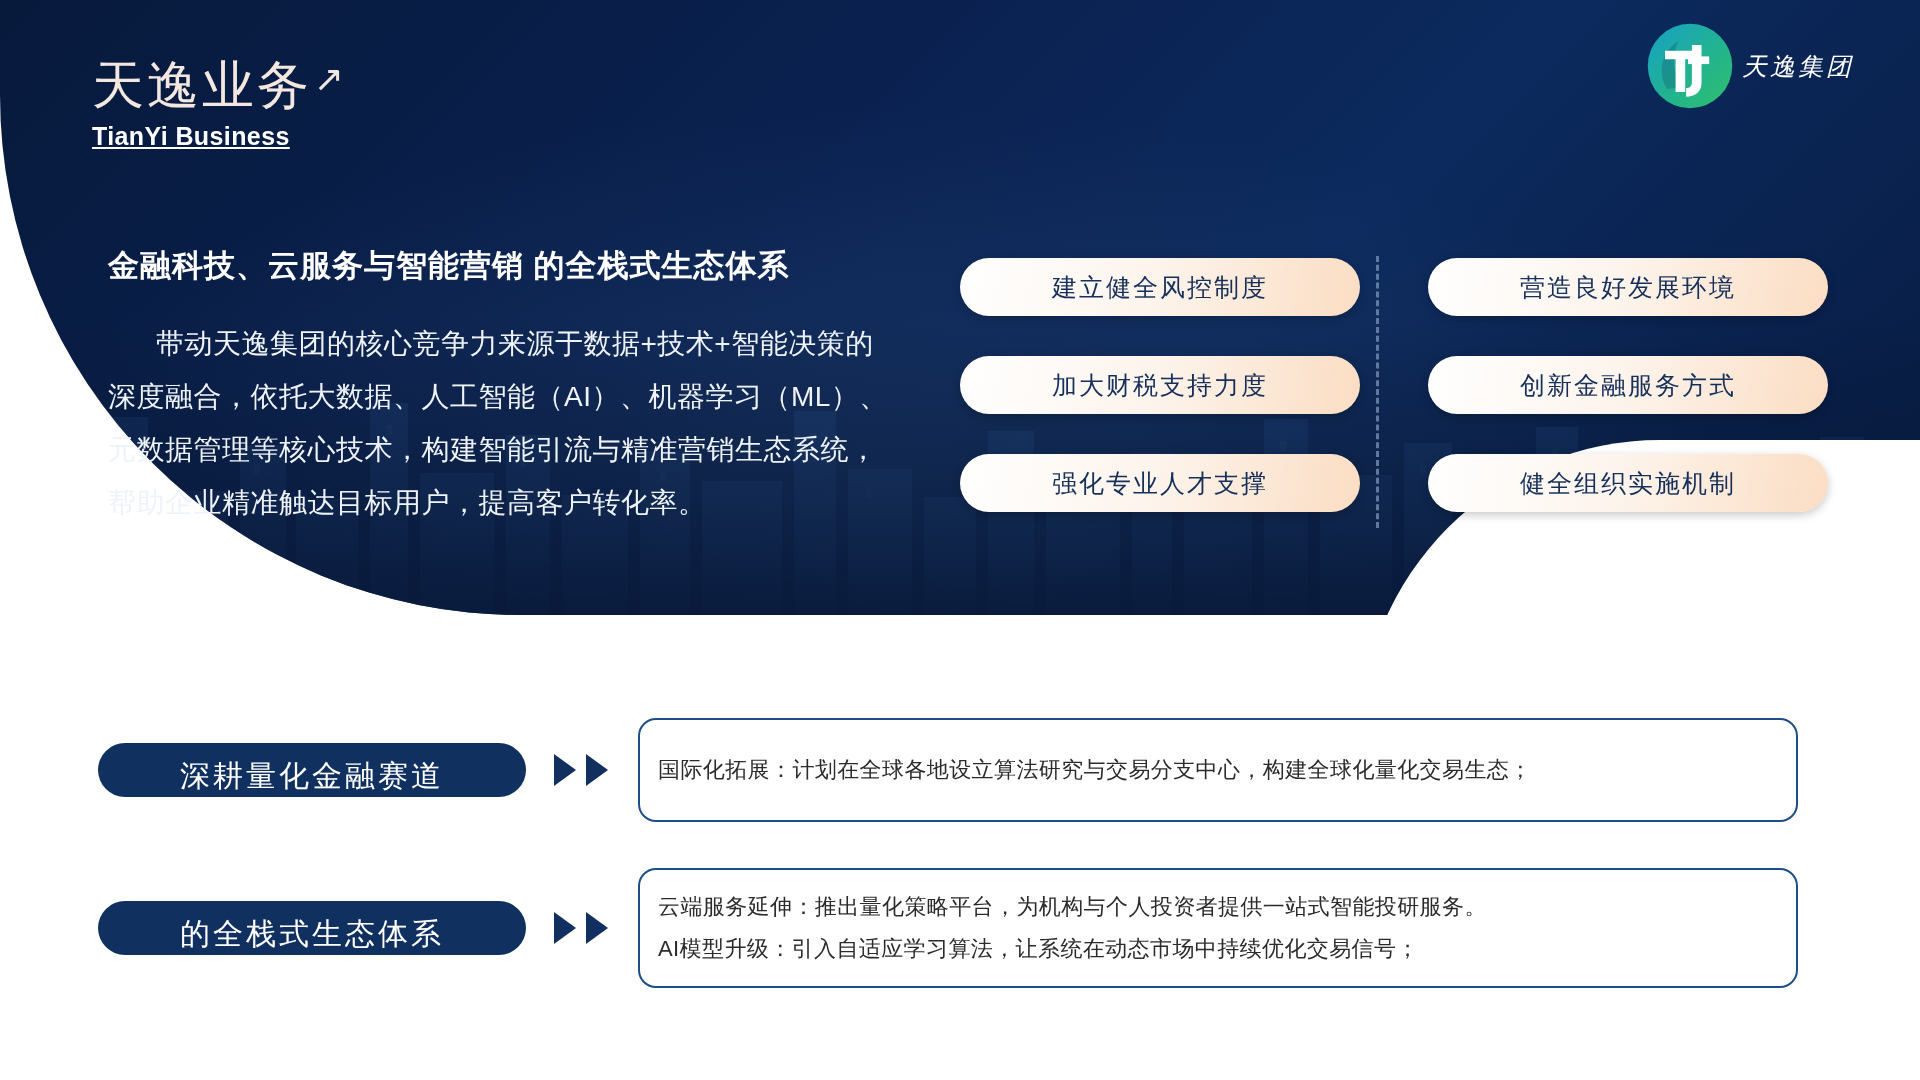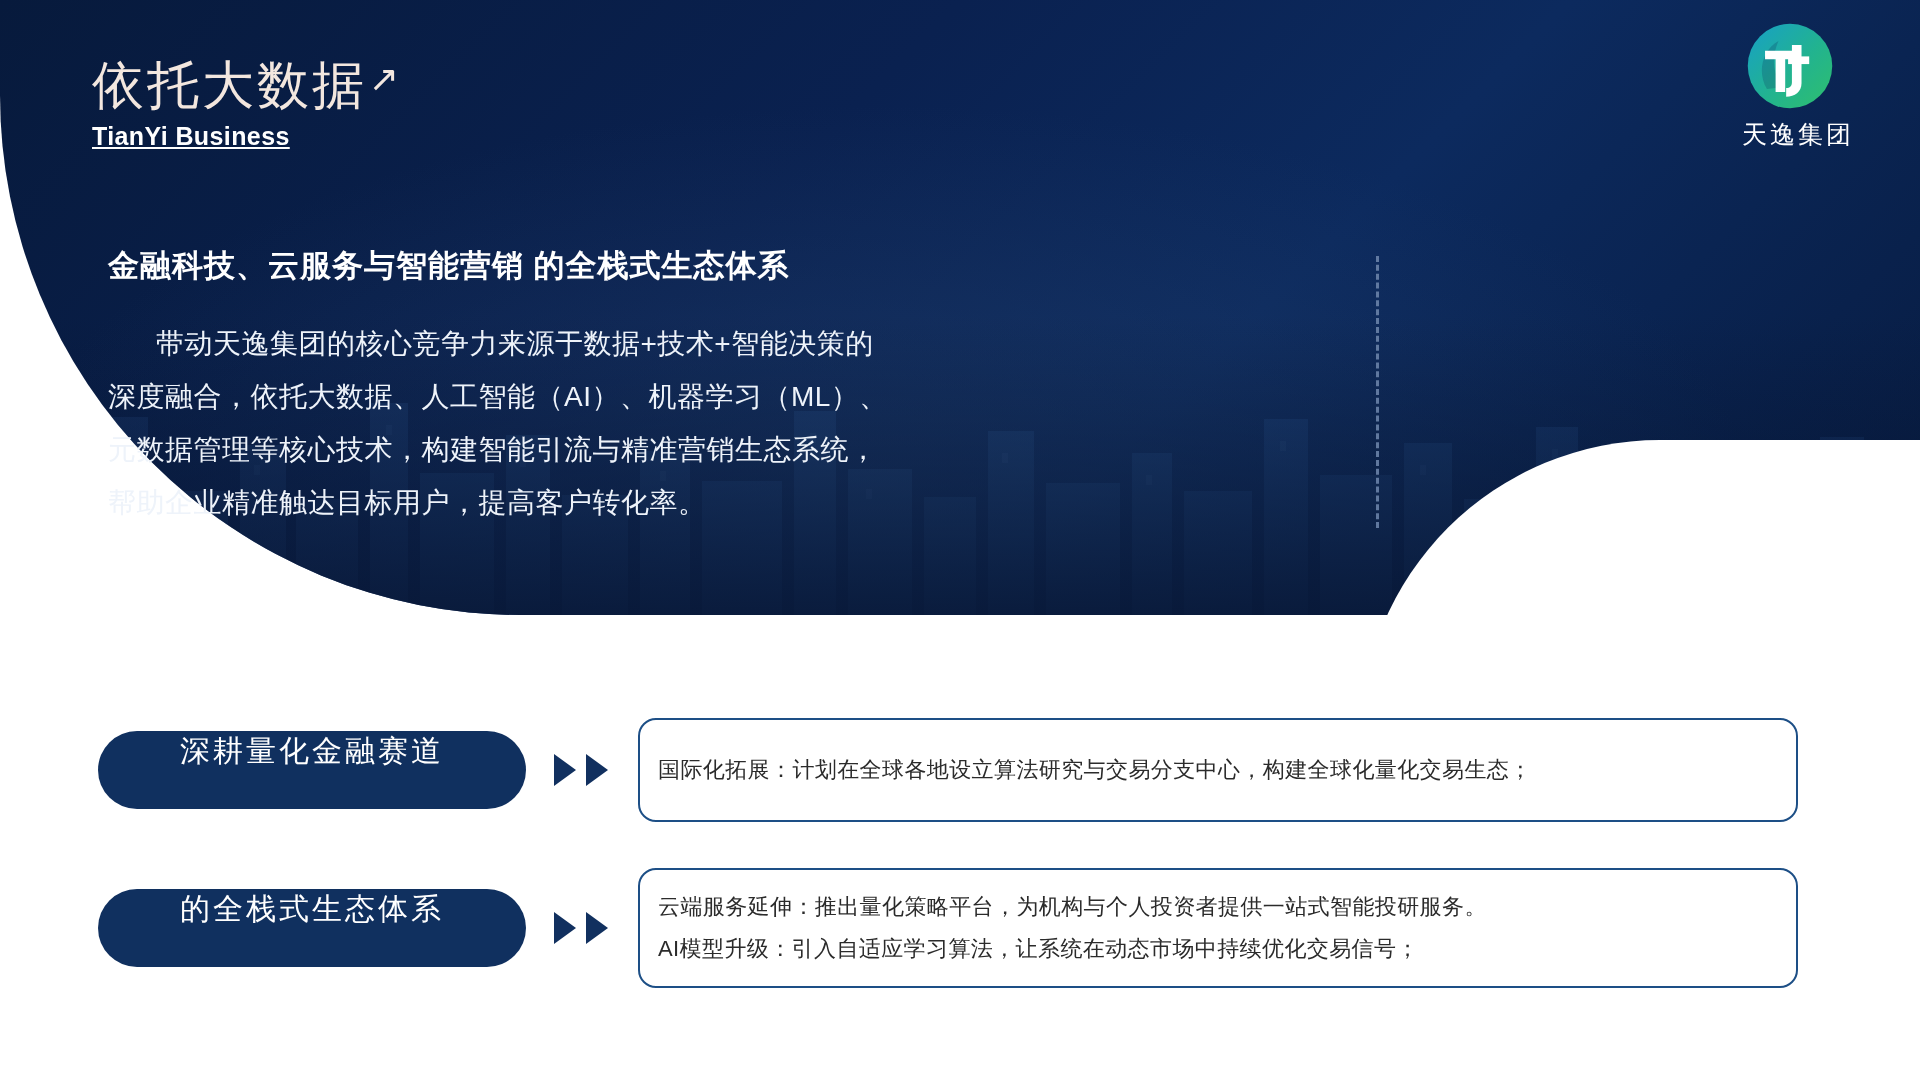--- a/index.html
+++ b/index.html
@@ -43,21 +43,21 @@
     font-size:52px; font-weight:400; color:#f3e7df; letter-spacing:3px;
     line-height:1.15; white-space:nowrap;
   }
   .brand-arrow { font-size:36px; color:#f3e7df; margin-left:2px; vertical-align:12px; }
   .brand-en {
     margin-top:6px; font-size:25px; font-weight:700; color:#ffffff; letter-spacing:.4px;text-decoration:underline;
   }
 
   .logo-wrap {
     position:absolute; right:66px; top:18px; z-index:4;
-    display:flex; flex-direction:column; gap:4px;
+    display:flex; flex-direction:row; align-items:center; gap:4px;font-style:italic;
   }
   .logo-mark { width:96px; height:96px; }
   .logo-text { font-size:25px; color:#ffffff; letter-spacing:3px; }
 
   
   .copy { position:absolute; left:108px; top:245px; width:800px; z-index:4; }
   .headline {
     font-size:31px; font-weight:700; color:#ffffff; letter-spacing:1px;
     white-space:nowrap;
   }
@@ -82,23 +82,23 @@
     box-shadow:0 3px 10px rgba(0,0,0,.22);
   }
   .pill span {
     font-size:25px; color:#17305a; letter-spacing:2px; font-weight:400;
   }
 
   
   .rows { position:absolute; left:0; top:710px; width:1920px; z-index:5; }
   .row { display:flex; align-items:center; height:120px; margin-bottom:38px; }
   .badge {
-    margin-left:98px; width:428px; height:78px; border-radius:40px;
+    margin-left:98px; width:428px; height:54px; border-radius:40px;
     background:#10305f;
-    display:flex; align-items:flex-start; justify-content:center;
+    display:flex; align-items:flex-end; justify-content:center;
   }
   .badge span { font-size:30px; color:#ffffff; letter-spacing:3px; }
   .arrows { margin-left:28px; display:flex; gap:10px; }
   .tri {
     width:0; height:0;
     border-top:16px solid transparent; border-bottom:16px solid transparent;
     border-left:22px solid #11305f;
   }
   .card {
     margin-left:30px; width:1160px; min-height:104px;
@@ -165,21 +165,21 @@
         <rect x="1696" y="194" width="6" height="10"></rect>
           <rect x="1836" y="174" width="6" height="10"></rect>
       </g>
     </svg>
     <div class="haze"></div>
   </div>
 
   <div class="cutout"></div>
 
   <div class="brand">
-    <div class="brand-cn"><span>依托大数据</span><span class="brand-arrow">↗</span></div>
+    <div class="brand-cn"><span>天逸业务</span><span class="brand-arrow">↗</span></div>
     <div class="brand-en">TianYi Business</div>
   </div>
 
   <div class="logo-wrap">
     <svg class="logo-mark" viewBox="0 0 100 100">
       <defs>
         <linearGradient id="lg" x1="0" y1="0" x2="1" y2="1">
           <stop offset="0%" stop-color="#17a0c8"></stop>
           <stop offset="55%" stop-color="#22b38f"></stop>
           <stop offset="100%" stop-color="#2fbf6d"></stop>
@@ -193,20 +193,40 @@
     </svg>
     <div class="logo-text">天逸集团</div>
   </div>
 
   <div class="copy">
     <div class="headline">金融科技、云服务与智能营销 的全栈式生态体系</div>
     <div class="para">带动天逸集团的核心竞争力来源于数据+技术+智能决策的深度融合，依托大数据、人工智能（AI）、机器学习（ML）、元数据管理等核心技术，构建智能引流与精准营销生态系统，帮助企业精准触达目标用户，提高客户转化率。</div>
   </div>
 
   <div class="divider"></div>
+  <div class="pills">
+    <div class="pill">
+        <span>建立健全风控制度</span>
+      </div>
+    <div class="pill">
+        <span>营造良好发展环境</span>
+      </div>
+    <div class="pill">
+        <span>加大财税支持力度</span>
+      </div>
+    <div class="pill">
+        <span>创新金融服务方式</span>
+      </div>
+    <div class="pill">
+        <span>强化专业人才支撑</span>
+      </div>
+    <div class="pill">
+        <span>健全组织实施机制</span>
+      </div>
+  </div>
 
   <div class="rows">
 
     <div class="row">
       <div class="badge">
         <span>深耕量化金融赛道</span>
       </div>
       <div class="arrows">
         <div class="tri"></div>
         <div class="tri"></div>

